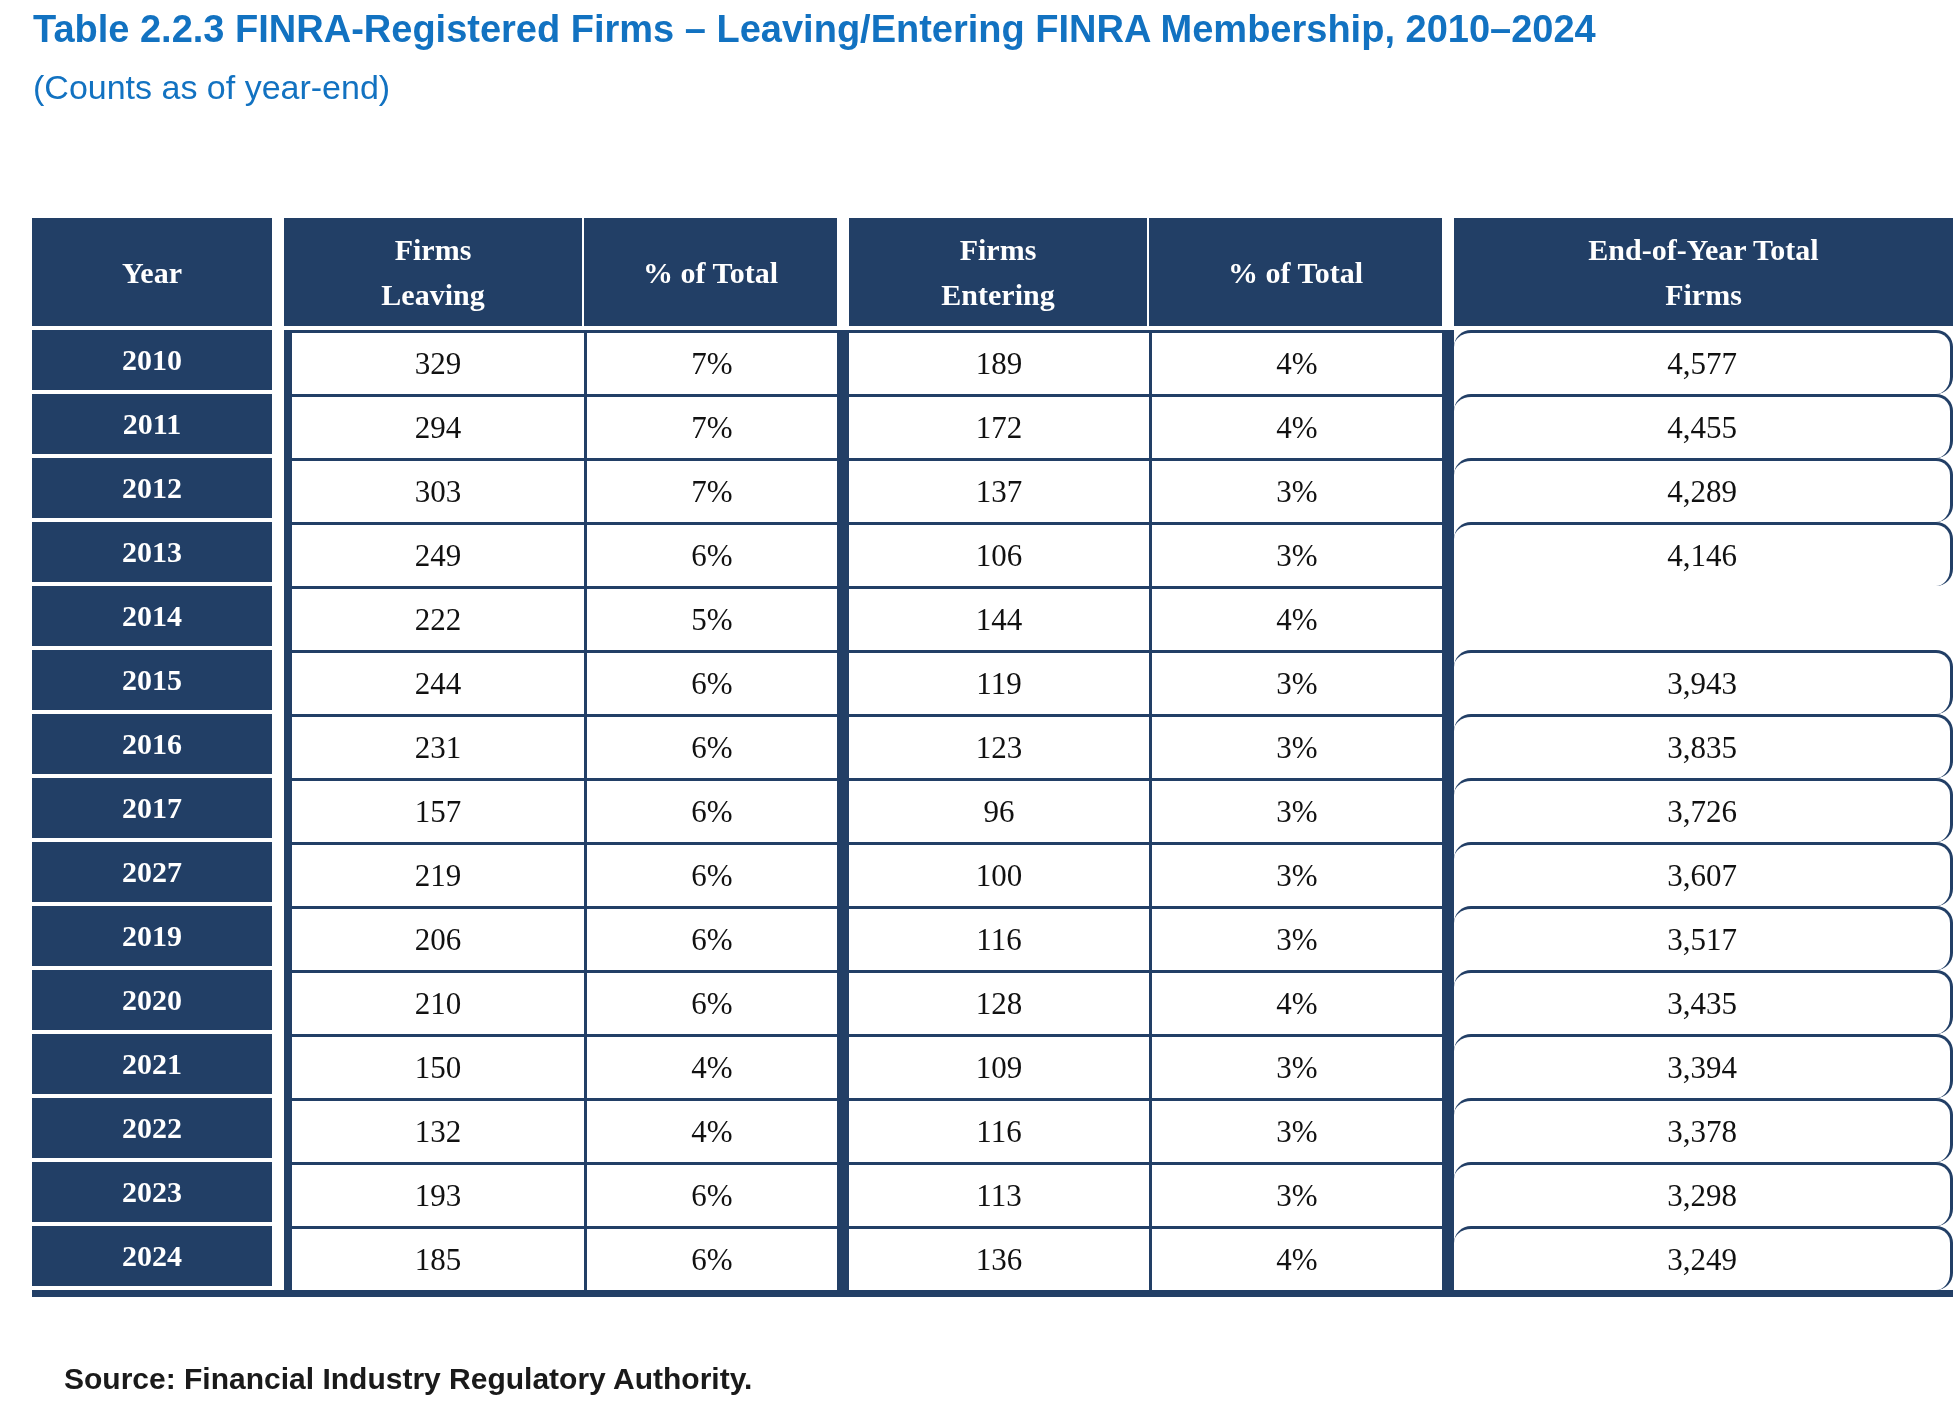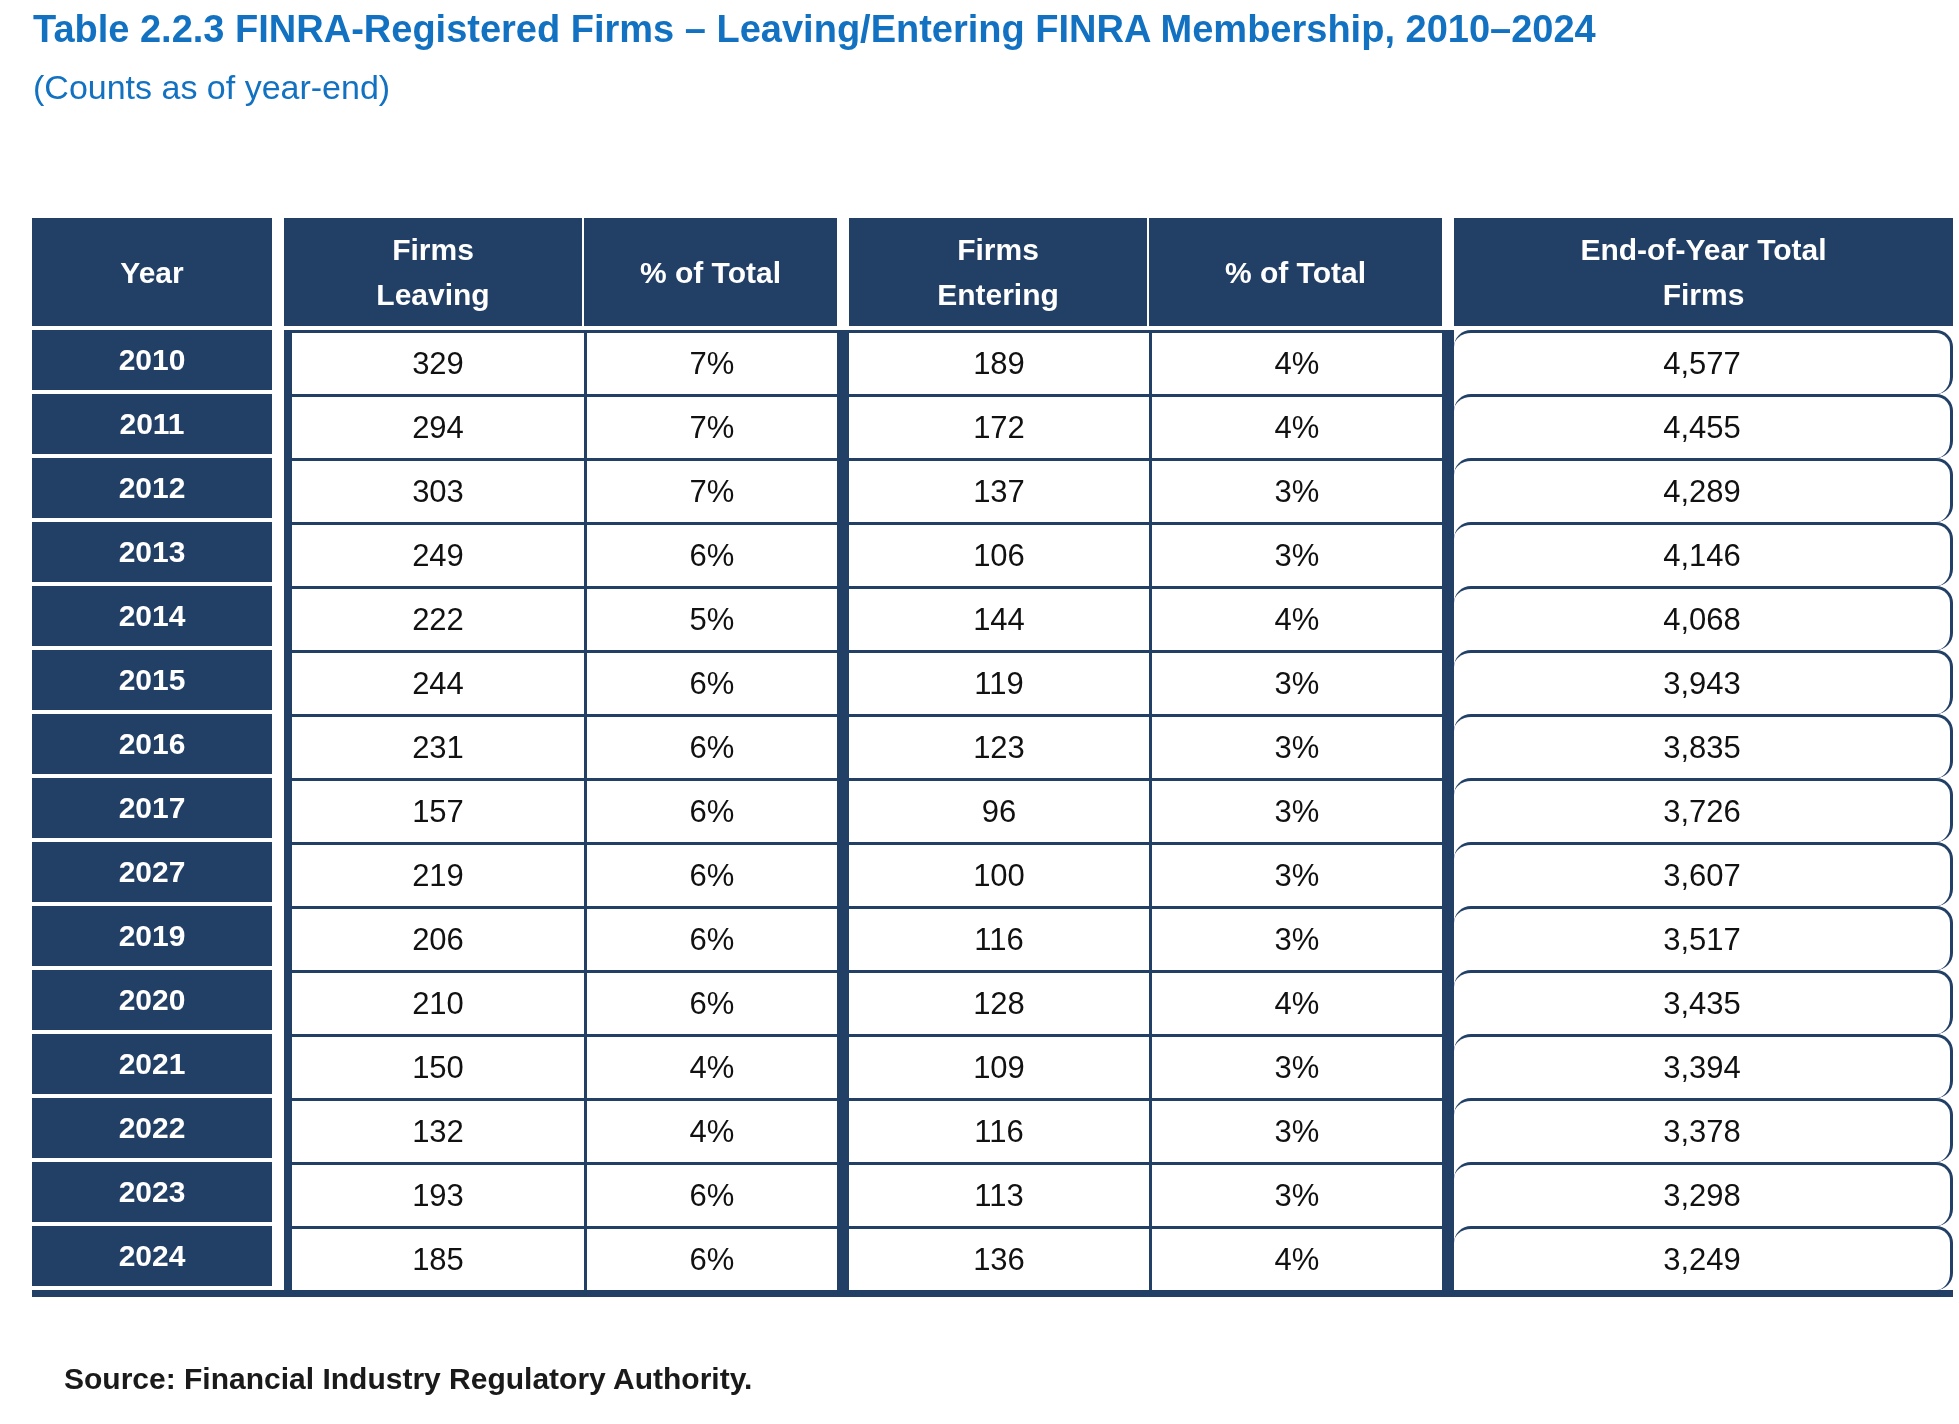--- a/index.html
+++ b/index.html
@@ -25,20 +25,21 @@
     position:absolute;left:33px;top:68px;
     font-size:34px;font-weight:400;
     color:var(--title-blue);
   }
   .finra-table{
     position:absolute;left:32px;top:218px;width:1921px;
   }
   .trow{
     display:grid;
     grid-template-columns:240px 12px 300px 253px 12px 300px 293px 12px 1fr;
+    font-family:Liberation Serif, serif;
   }
   .thead{margin-bottom:4px;}
   .hcell{
     background:var(--navy);
     color:#ffffff;
     font-weight:700;
     font-size:30px;
     line-height:1.5;
     height:108px;
     display:flex;align-items:center;justify-content:center;
@@ -148,21 +149,20 @@
 
   <div class="trow body-row">
     <div class="ycell">2014</div>
     <div class="gap"></div>
     <div class="dcell c-fl">222</div>
     <div class="dcell c-pl">5%</div>
     <div class="gap gnavy"></div>
     <div class="dcell c-fe">144</div>
     <div class="dcell c-pe">4%</div>
     <div class="gap gnavy"></div>
-    <div class="dcell c-eoy last">4,068</div>
   </div>
 
   <div class="trow body-row">
     <div class="ycell">2015</div>
     <div class="gap"></div>
     <div class="dcell c-fl">244</div>
     <div class="dcell c-pl">6%</div>
     <div class="gap gnavy"></div>
     <div class="dcell c-fe">119</div>
     <div class="dcell c-pe">3%</div>

